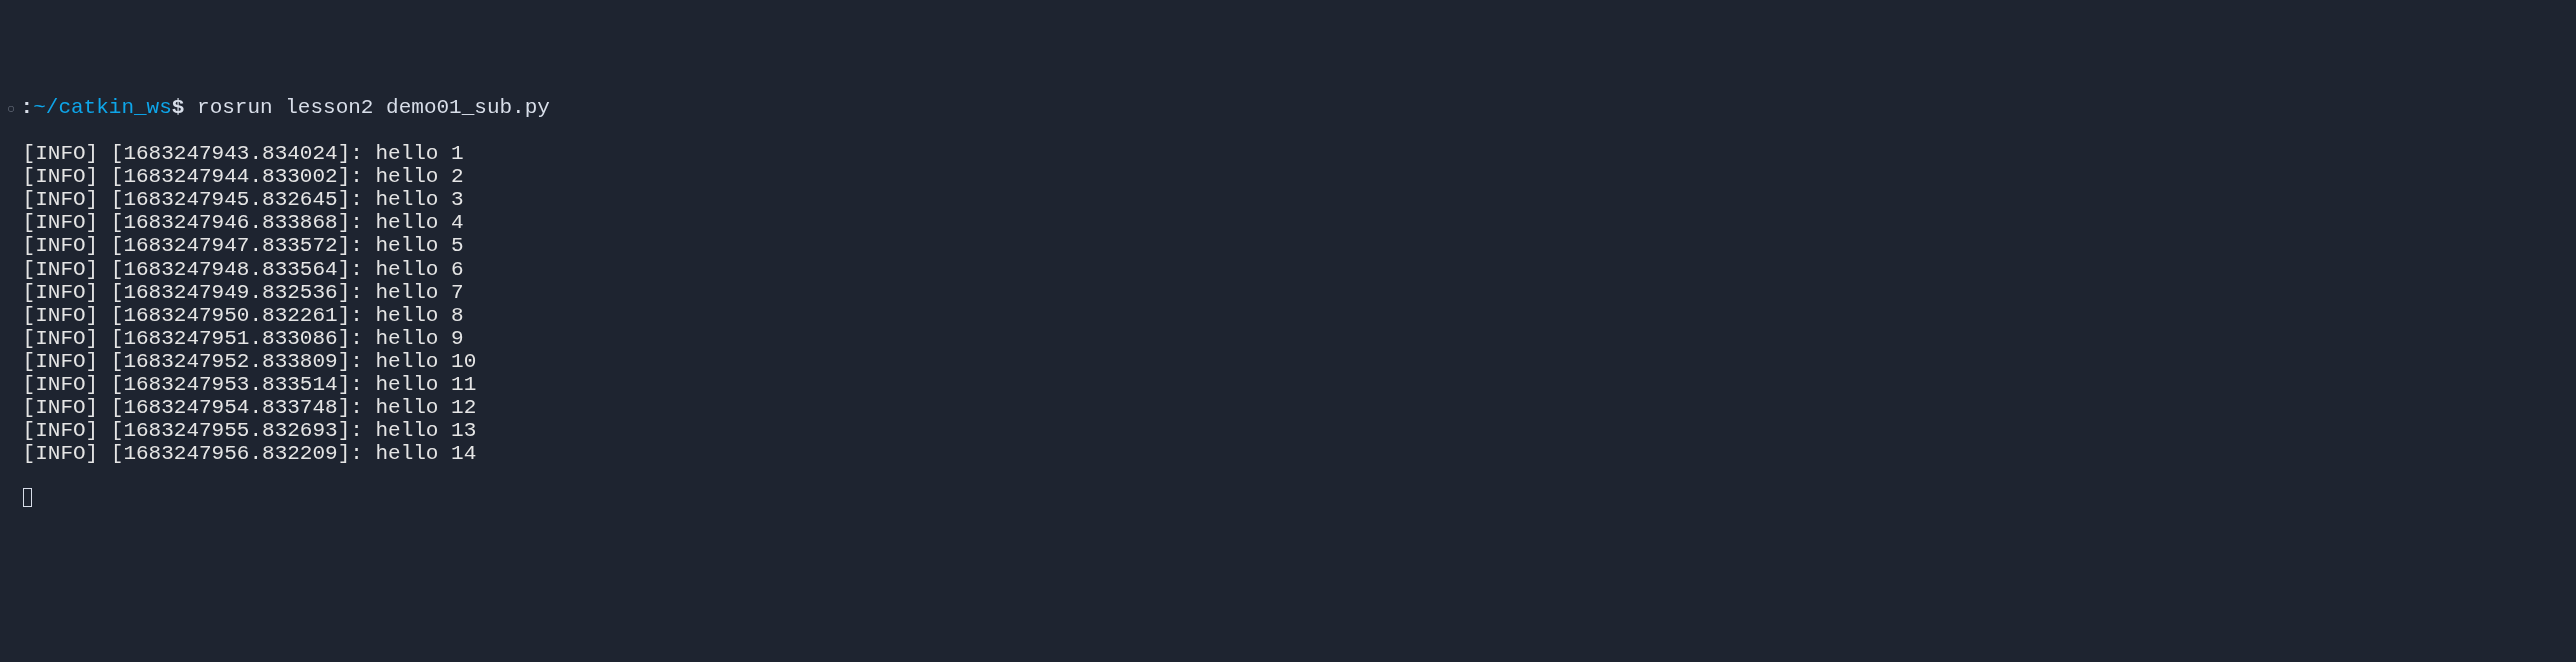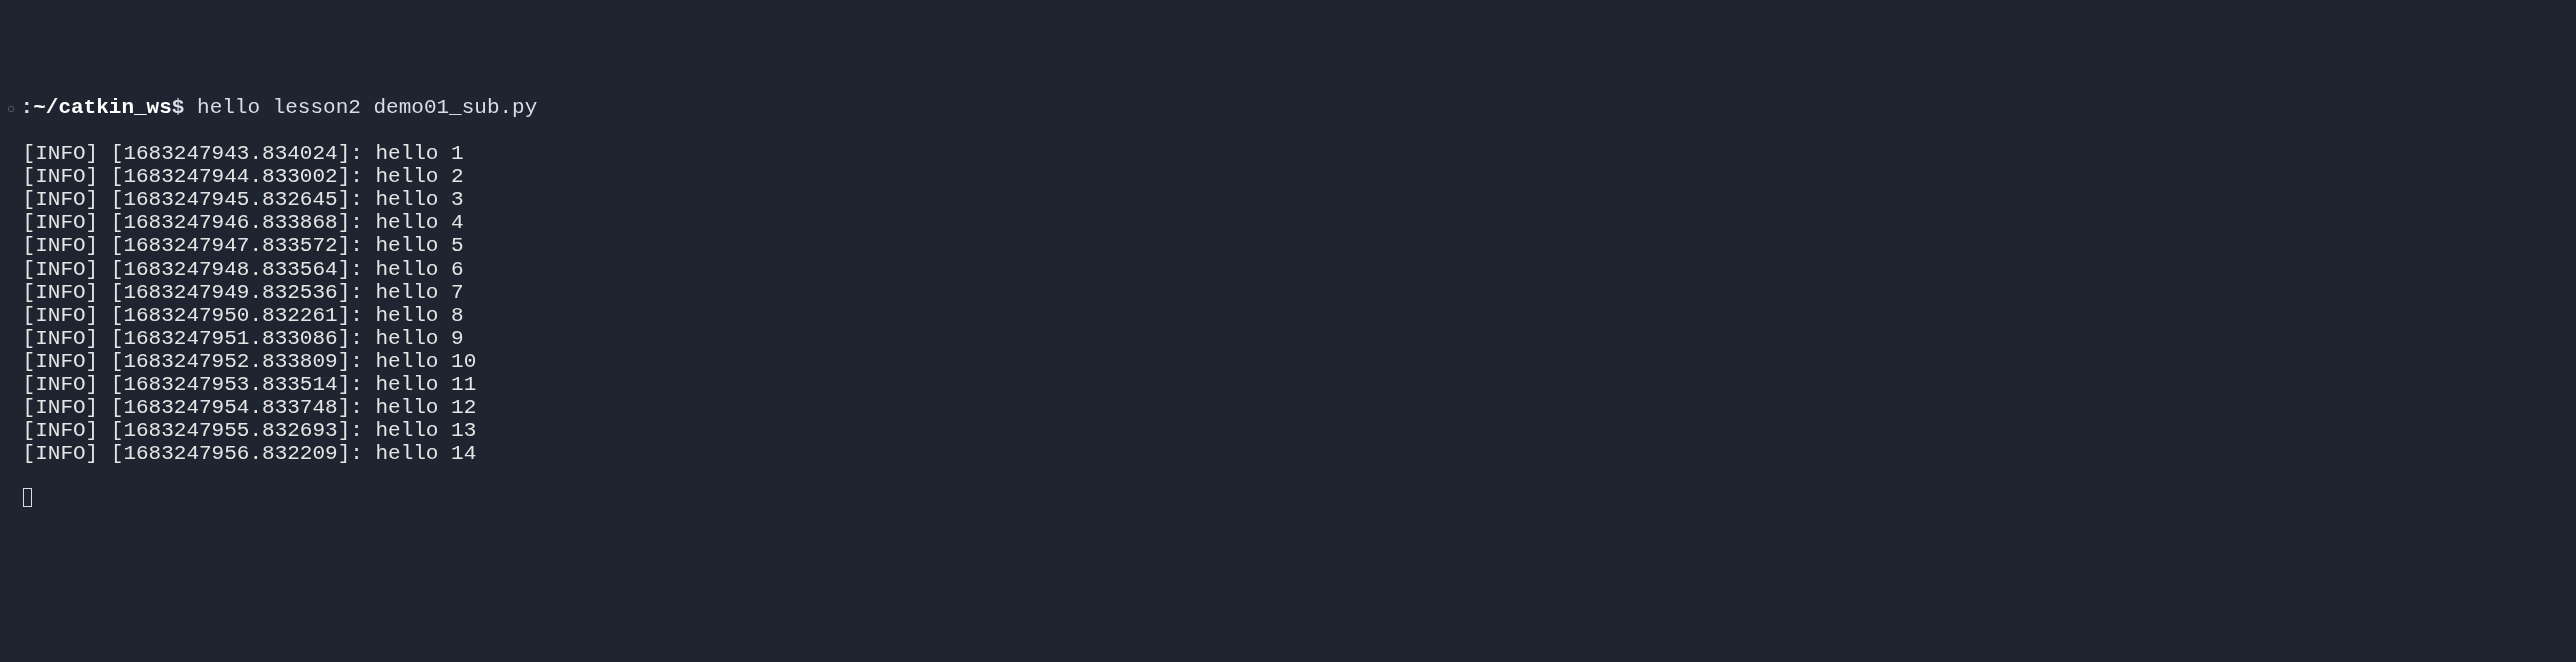--- a/index.html
+++ b/index.html
@@ -29,22 +29,22 @@
     }
     .user-host {
       color: #8fbc8b;
       font-weight: bold;
     }
     .colon {
       color: #d8dee9;
       font-weight: bold;
     }
     .path {
-      color: #ffffff;
-      font-weight: bold;
+      color: #0ea5e9;
+      font-weight: normal;
     }
     .dollar {
       color: #d8dee9;
       font-weight: bold;
     }
     .command {
       color: #d8dee9;
     }
     .log-line {
       color: #e5e5e5;
@@ -64,20 +64,20 @@
       font-size: 8.7px;
       color: #4a5160;
       font-family: sans-serif;
     }
   </style>
 </head>
 <body>
 
 
 
-<div class="prompt-line"><span class="bullet">○</span><span class="colon">:</span><span class="path">~/catkin_ws</span><span class="dollar">$</span><span class="command"> hello lesson2 demo01_sub.py</span></div>
+<div class="prompt-line"><span class="bullet">○</span><span class="colon">:</span><span class="path">~/catkin_ws</span><span class="dollar">$</span><span class="command"> rosrun lesson2 demo01_sub.py</span></div>
 <div id="logs-container"><div class="log-line">[INFO] [1683247943.834024]: hello 1</div><div class="log-line">[INFO] [1683247944.833002]: hello 2</div><div class="log-line">[INFO] [1683247945.832645]: hello 3</div><div class="log-line">[INFO] [1683247946.833868]: hello 4</div><div class="log-line">[INFO] [1683247947.833572]: hello 5</div><div class="log-line">[INFO] [1683247948.833564]: hello 6</div><div class="log-line">[INFO] [1683247949.832536]: hello 7</div><div class="log-line">[INFO] [1683247950.832261]: hello 8</div><div class="log-line">[INFO] [1683247951.833086]: hello 9</div><div class="log-line">[INFO] [1683247952.833809]: hello 10</div><div class="log-line">[INFO] [1683247953.833514]: hello 11</div><div class="log-line">[INFO] [1683247954.833748]: hello 12</div><div class="log-line">[INFO] [1683247955.832693]: hello 13</div><div class="log-line">[INFO] [1683247956.832209]: hello 14</div></div>
 <div class="cursor"></div>
 <div class="watermark">CSDN @ppeua</div>
 
 
 
 
 
 </body></html>

